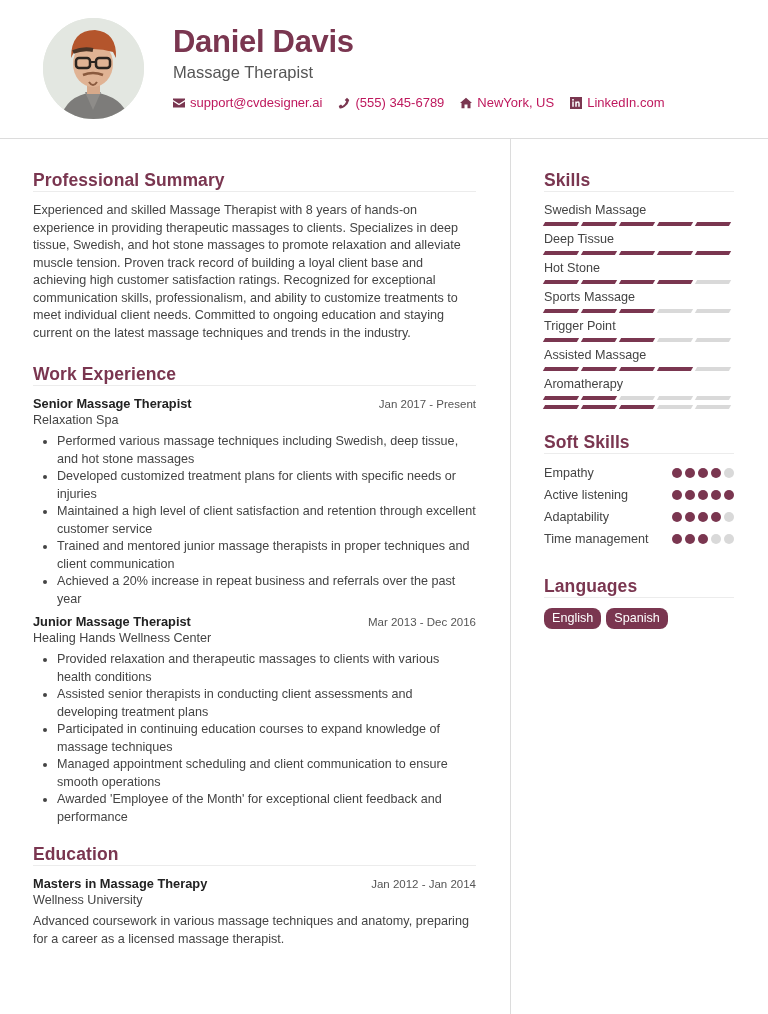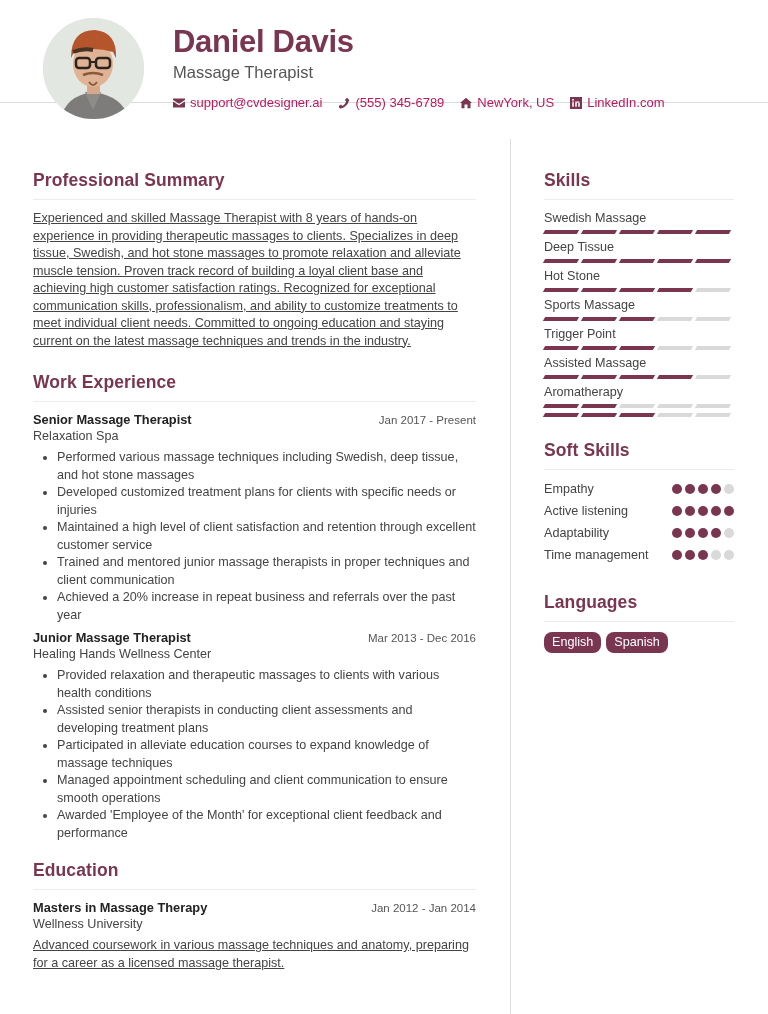--- a/index.html
+++ b/index.html
@@ -1,33 +1,33 @@
 <!DOCTYPE html>
 <html><head>
 <meta charset="utf-8">
 <style>
   * { box-sizing: border-box; margin: 0; padding: 0; }
   html, body { width: 768px; height: 1014px; background: #ffffff; overflow: hidden; }
   body { font-family: "Liberation Sans", "DejaVu Sans", sans-serif; color: #3c3c3c; position: relative; }
 
-  .header { position: absolute; left: 0; top: 0; width: 768px; height: 103px; border-bottom: 1px solid #dcdcdc; }
+  .header { position: absolute; left: 0; top: 0; width: 768px; height: 139px; border-bottom: 1px solid #dcdcdc; }
   .avatar { position: absolute; left: 43px; top: 18px; width: 101px; height: 101px; border-radius: 50%; background: #e2e6e0; overflow: hidden; }
   .name { position: absolute; left: 173px; top: 24px; font-size: 31px; font-weight: bold; color: #7a3650; letter-spacing: -0.3px; }
   .title { position: absolute; left: 173px; top: 63px; font-size: 16.5px; color: #555; }
   .contacts { position: absolute; left: 173px; top: 95px; display: flex; align-items: center; font-size: 13px; color: #be185d; }
   .contact { display: flex; align-items: center; margin-right: 16px; }
   .contact svg { width: 12px; height: 12px; margin-right: 5px; fill: #7a3650; }
 
   .divider-v { position: absolute; left: 510px; top: 139px; width: 1px; height: 875px; background: #dcdcdc; }
 
   .left { position: absolute; left: 33px; top: 170px; width: 443px; }
   .right { position: absolute; left: 544px; top: 170px; width: 190px; }
 
-  .sec-title { font-size: 17.5px; font-weight: bold; color: #7a3650; padding-bottom: 8px; border-bottom: 1px solid #ececec; margin-bottom: 10px; letter-spacing: 0.1px; }
-  .para { font-size: 12.6px; line-height: 17.5px; color: #444; text-decoration: underline; }
+  .sec-title { font-size: 17.5px; font-weight: bold; color: #7a3650; border-bottom: 1px solid #ececec; margin-bottom: 10px; letter-spacing: 0.1px; }
+  .para { font-size: 12.6px; line-height: 17.5px; color: #444; }
 
   .job { margin-bottom: 6px; }
   .job-head { display: flex; justify-content: space-between; align-items: baseline; }
   .job-role { font-size: 12.8px; font-weight: bold; color: #222; }
   .job-date { font-size: 11.5px; color: #555; }
   .job-org { font-size: 12.6px; color: #444; margin-top: 2px; }
   ul.bullets { margin-top: 6px; padding-left: 24px; }
   ul.bullets li { font-size: 12.6px; line-height: 17.5px; color: #444; }
 
   .skill { margin-bottom: 4px; }
@@ -123,21 +123,21 @@
 
     <div class="job">
       <div class="job-head">
         <span class="job-role">Junior Massage Therapist</span>
         <span class="job-date">Mar 2013 - Dec 2016</span>
       </div>
       <div class="job-org">Healing Hands Wellness Center</div>
       <ul class="bullets">
         <li>Provided relaxation and therapeutic massages to clients with various health conditions</li>
         <li>Assisted senior therapists in conducting client assessments and developing treatment plans</li>
-        <li>Participated in alleviate education courses to expand knowledge of massage techniques</li>
+        <li>Participated in continuing education courses to expand knowledge of massage techniques</li>
         <li>Managed appointment scheduling and client communication to ensure smooth operations</li>
         <li>Awarded 'Employee of the Month' for exceptional client feedback and performance</li>
       </ul>
     </div>
   </section>
 
   <section>
     <div class="sec-title">Education</div>
     <div class="job">
       <div class="job-head">

